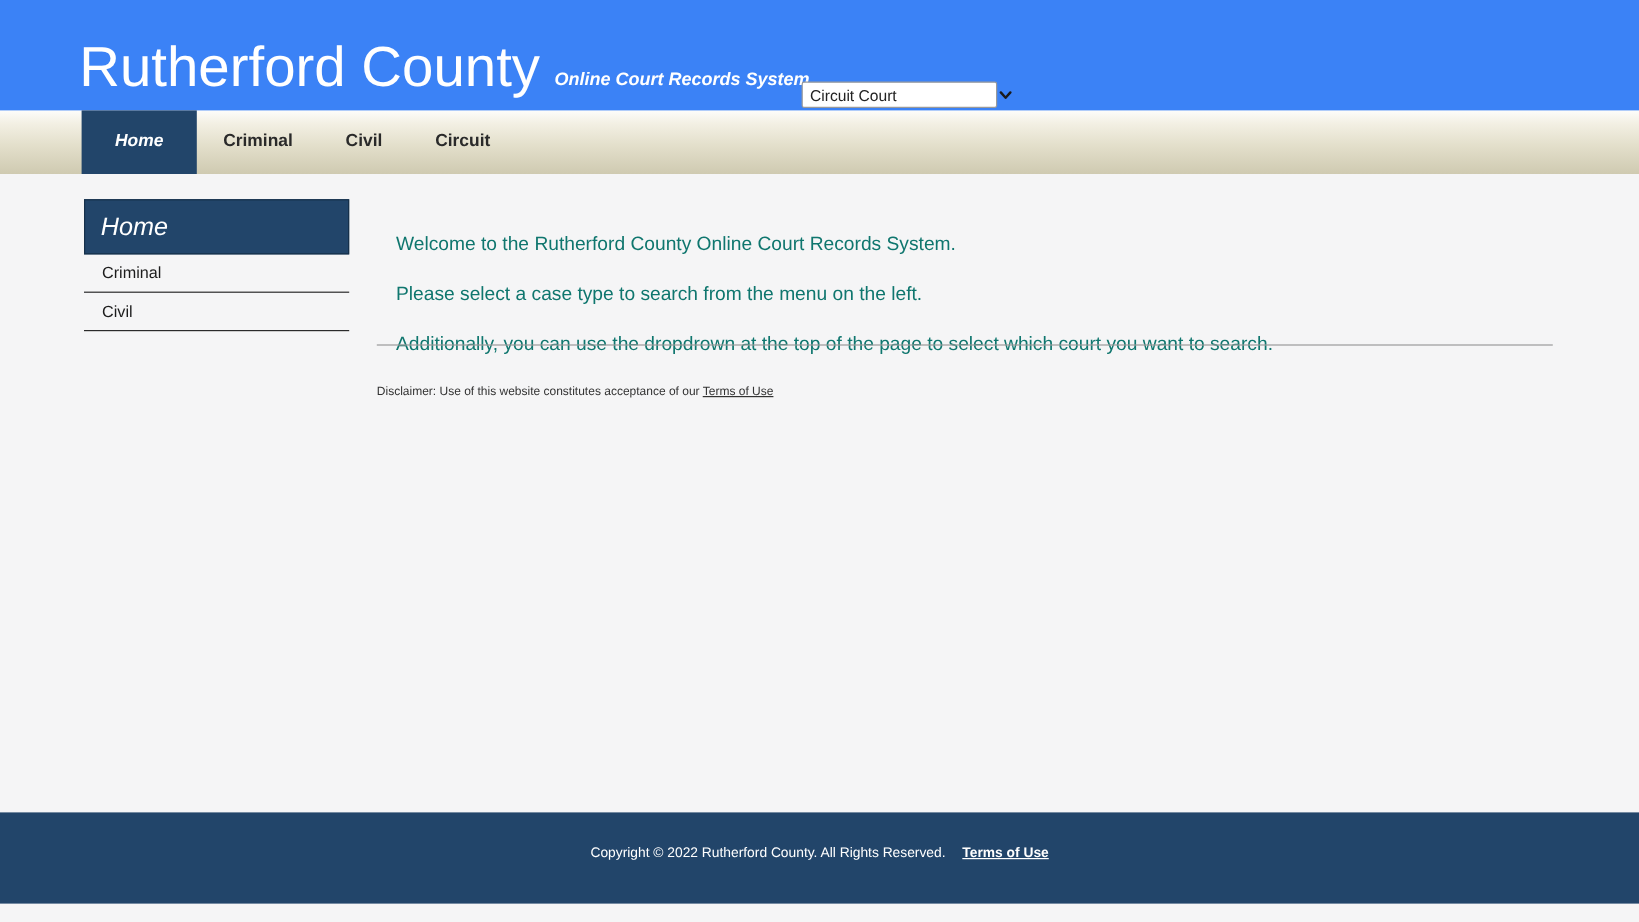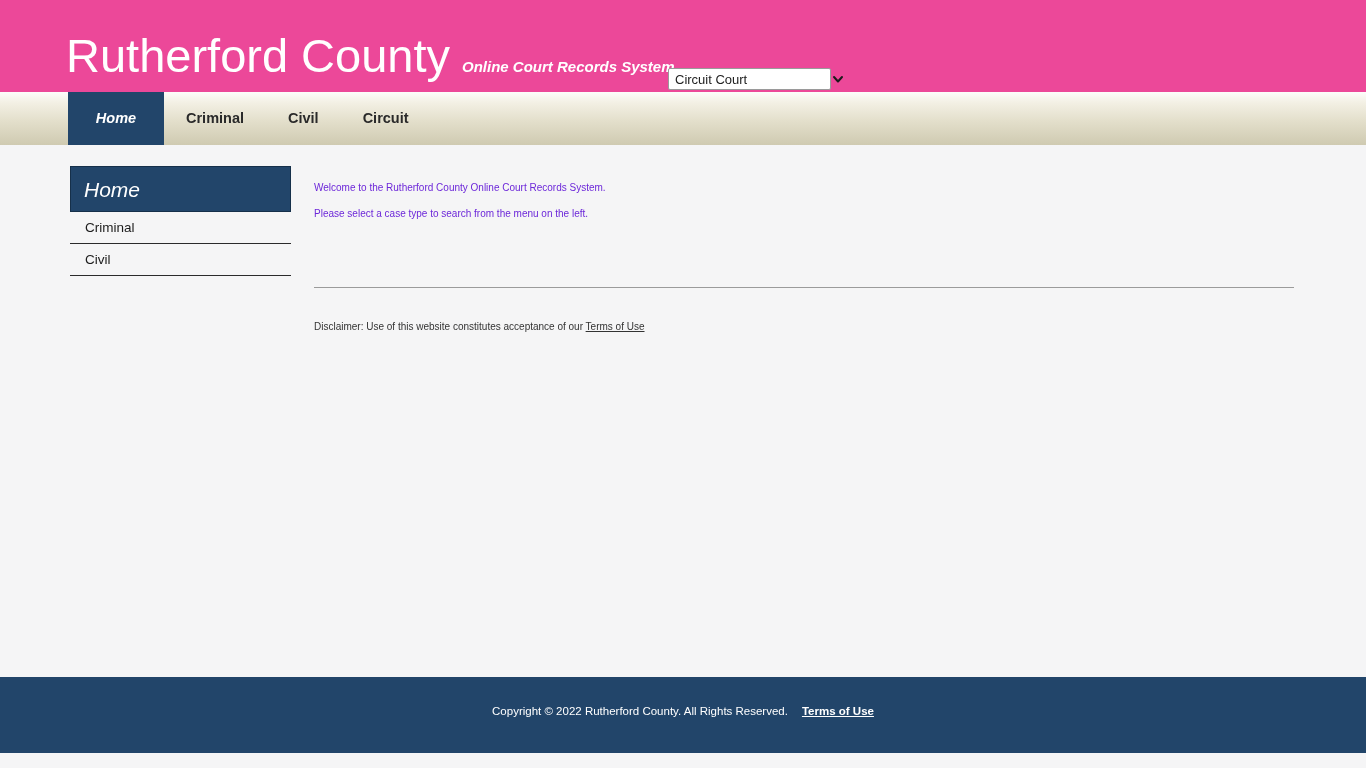--- a/index.html
+++ b/index.html
@@ -17,21 +17,21 @@
     color: #333333;
     position: relative;
   }
 
   
   #site-header {
     position: absolute;
     top: 0; left: 0;
     width: 1366px;
     height: 108px;
-    background: #ec4899;
+    background: #3b82f6;
     border-bottom: 3px solid #737373;
   }
   #brand-title {
     position: absolute;
     left: 66px;
     top: 26px;
     font-size: 47px;
     line-height: 60px;
     color: #ffffff;
     font-weight: normal;
@@ -165,24 +165,24 @@
   }
 
   
   #main-content {
     position: absolute;
     left: 314px;
     top: 30px;
     width: 980px;
   }
   .content-line {
-    font-size: 10px;
-    color: #6d28d9;
+    font-size: 16px;
+    color: #0f766e;
     line-height: 26px;
-    margin: 0;
+    margin: 16px;
   }
   #content-divider {
     position: absolute;
     left: 0;
     top: 112px;
     width: 980px;
     height: 0;
     border: 0;
     border-top: 1px solid #9b9b9b;
     margin: 0;
@@ -265,20 +265,21 @@
 
   <div id="sidebar">
     <div id="sidebar-header">Home</div>
     <a class="sidebar-item" href="#">Criminal</a>
     <a class="sidebar-item" href="#">Civil</a>
   </div>
 
   <div id="main-content">
     <p class="content-line">Welcome to the Rutherford County Online Court Records System.</p>
     <p class="content-line">Please select a case type to search from the menu on the left.</p>
+    <p class="content-line">Additionally, you can use the dropdrown at the top of the page to select which court you want to search.</p>
 
     <hr id="content-divider">
 
     <div id="disclaimer"><span>Disclaimer: Use of this website constitutes acceptance of our </span><a id="disclaimer-terms-link" href="#">Terms of Use</a></div>
   </div>
 
 </div>
 
 <div id="site-footer">
   <div id="footer-inner"><span id="footer-copyright">Copyright © 2022 Rutherford County. All Rights Reserved.</span><a id="footer-terms-link" href="#">Terms of Use</a></div>

